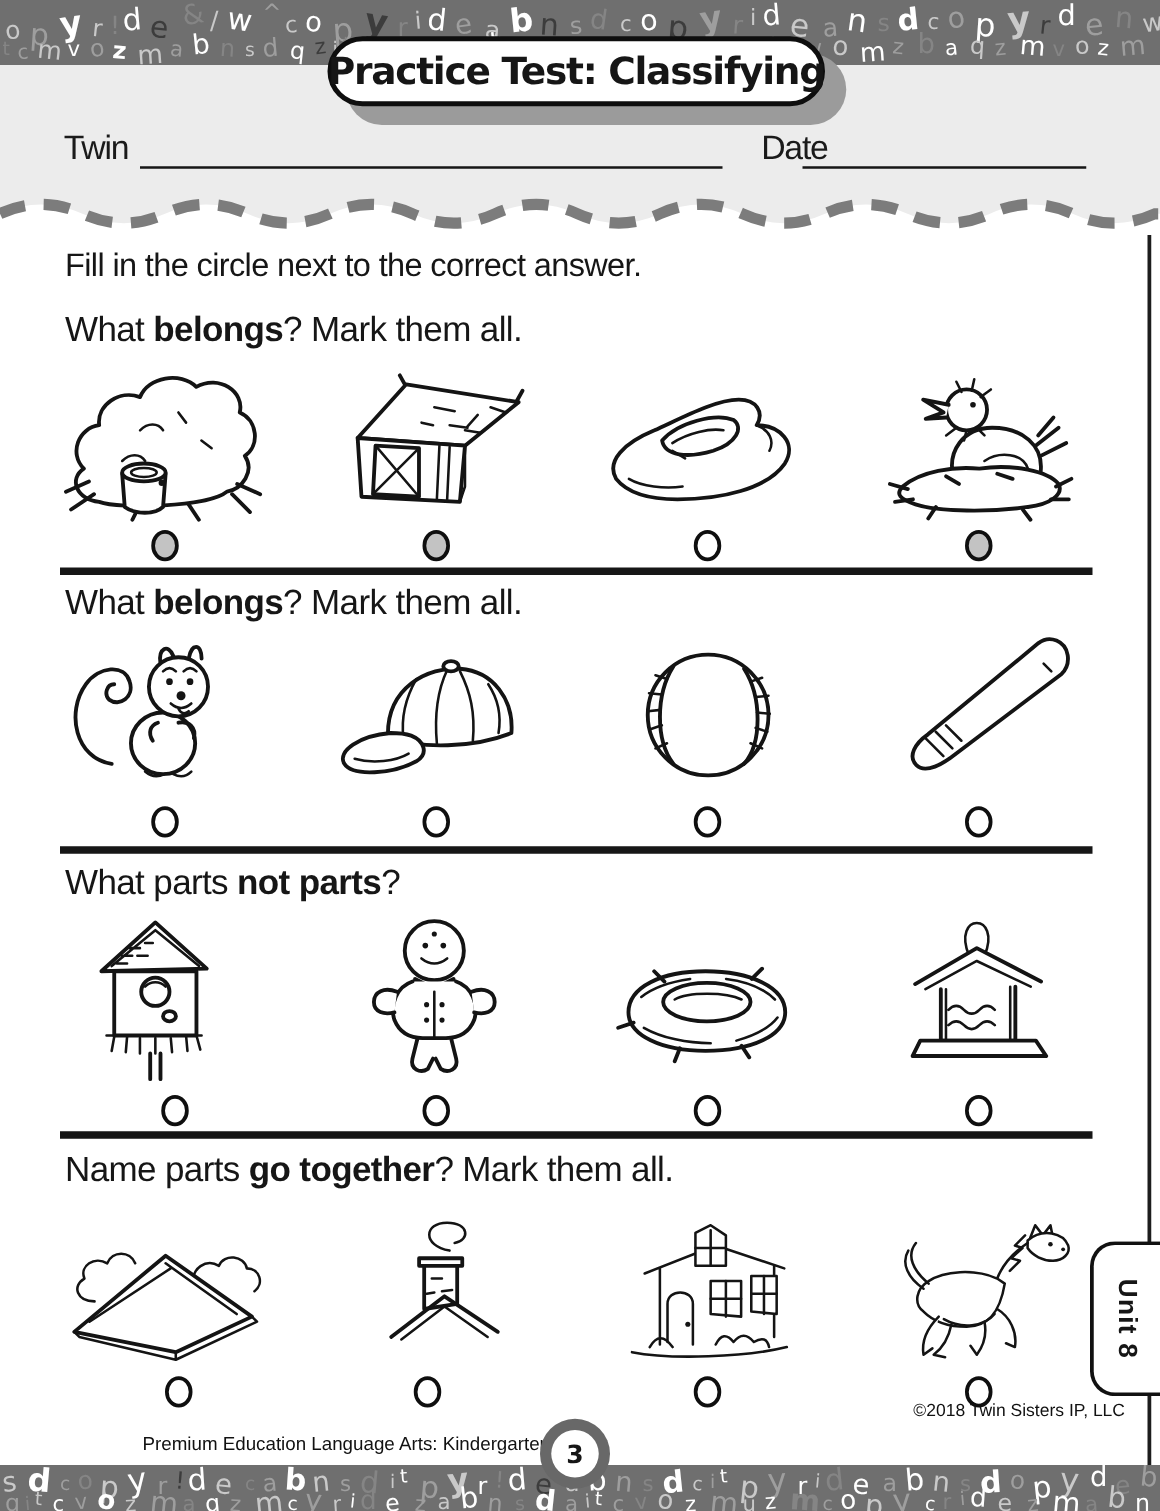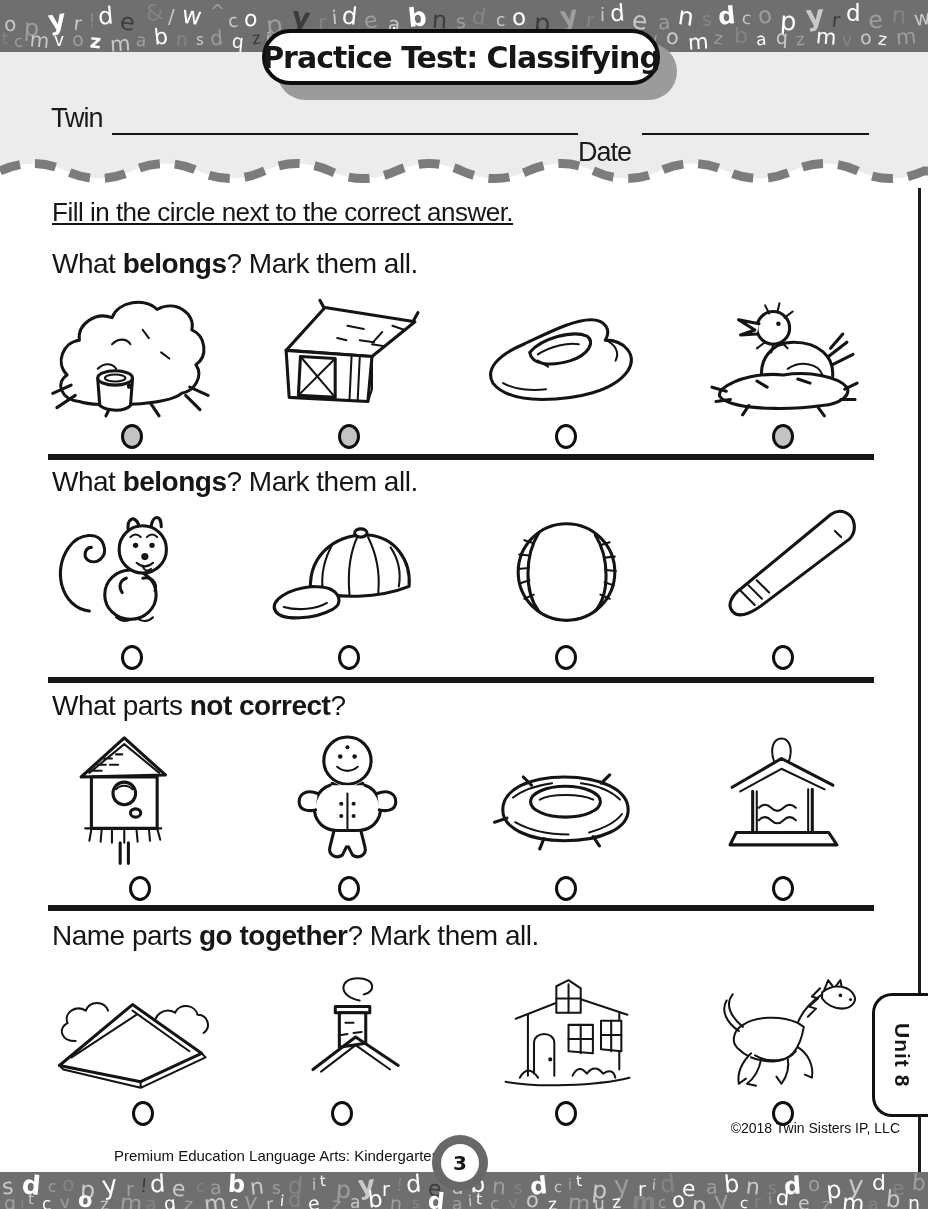--- a/index.html
+++ b/index.html
@@ -12,21 +12,21 @@
   .bl{position:absolute;font-family:"DejaVu Sans",sans-serif;line-height:1;}
   
   #wave-svg{position:absolute;top:0;left:0;}
   #title-shadow{position:absolute;left:277px;top:43px;width:400px;height:57px;border-radius:30px;background:#9b9b9b;}
   #title-pill{position:absolute;left:262px;top:29px;width:398px;height:56px;border-radius:30px;background:#fff;
               border:4px solid #0e0e0e;box-sizing:border-box;display:flex;align-items:center;justify-content:center;}
   #title-pill h1{margin:0;font-family:"DejaVu Sans",sans-serif;font-weight:bold;font-size:30px;letter-spacing:-1px;white-space:nowrap;}
   .fieldlabel{position:absolute;font-size:27px;letter-spacing:-1px;color:#1a1a1a;}
   .fieldline{position:absolute;border-bottom:2px solid #161616;height:22px;}
   
-  .instruction{position:absolute;left:52px;font-size:26px;letter-spacing:-0.5px;text-decoration:underline;}
+  .instruction{position:absolute;left:52px;font-size:26px;letter-spacing:-0.5px;}
   .q{position:absolute;left:52px;font-size:28px;letter-spacing:-0.5px;}
   .q b{font-weight:800;}
   .divider{position:absolute;left:48px;width:826px;height:6px;background:#161616;}
   .art{position:absolute;height:142px;display:flex;align-items:flex-end;justify-content:center;width:217px;}
   .art svg{display:block;}
   .art path,.art circle,.art ellipse,.art line{stroke:#141414;stroke-width:3;fill:none;stroke-linecap:round;stroke-linejoin:round;}
   .art .f{fill:#ffffff;}
   .art .k{fill:#141414;stroke:none;}
   .art .thin{stroke-width:2;}
   .bubble{position:absolute;width:22px;height:25px;border:3.5px solid #0f0f0f;border-radius:50%;background:#fff;box-sizing:border-box;}
@@ -148,21 +148,21 @@
       <span class="bl" style="left: 896px; top: 27px; font-size: 21px; color: rgb(158, 158, 158); transform: rotate(-5deg);">m</span>
     </div>
 
   <div id="title-shadow"></div>
   <div id="title-pill">
     <h1>Practice Test: Classifying</h1>
   </div>
 
   <span class="fieldlabel" style="left:51px;top:103px;">Twin</span>
   <div class="fieldline" style="left:112px;top:111px;width:466px;"></div>
-  <span class="fieldlabel" style="left:578px;top:103px;margin-top:34px;">Date</span>
+  <span class="fieldlabel" style="left:609px;top:103px;">Date</span>
   <div class="fieldline" style="left:642px;top:111px;width:227px;"></div>
 
   <div class="instruction" style="top:197px;">Fill in the circle next to the correct answer.</div>
 
   <div class="q" style="top:248px;"><span>What </span><b>belongs</b><span>? Mark them all.</span></div>
 
   <div class="art" style="left:24px;top:283px;">
     <svg width="185" height="138" viewBox="0 0 180 135">
       <path class="f" d="M38,112 C20,110 14,94 26,86 C14,74 22,54 38,52 C36,36 54,24 70,30 C76,14 102,10 114,22 C132,12 152,26 148,42 C162,48 164,68 152,76 C160,88 150,102 138,104 C124,116 54,118 38,112 Z"></path>
       <path d="M30,96 L12,104 M34,106 L16,118 M146,98 L164,106 M142,106 L156,120 M70,114 L64,126 M108,114 L116,126"></path>
@@ -259,21 +259,21 @@
     </svg>
   </div>
 
   <span class="bubble" style="left:121px;top:645px;"></span>
   <span class="bubble" style="left:338px;top:645px;"></span>
   <span class="bubble" style="left:555px;top:645px;"></span>
   <span class="bubble" style="left:772px;top:645px;"></span>
 
   <div class="divider" style="top:677px;"></div>
 
-  <div class="q" style="top:690px;"><span>What parts </span><b>not correct</b><span>?</span></div>
+  <div class="q" style="top:690px;"><span>What parts </span><b>not parts</b><span>?</span></div>
 
   <div class="art" style="left:24px;top:726px;">
     <svg width="185" height="145" viewBox="0 0 180 140">
       <path class="f" d="M40,52 L82,14 L122,50 Z"></path>
       <path class="thin" d="M48,48 L82,20 L116,48 M56,40 l8,0 M52,46 l8,0 M62,34 l8,0 M68,40 l8,0 M74,30 l6,0"></path>
       <path class="f" d="M50,52 L50,102 L114,102 L114,52 Z"></path>
       <circle class="f" cx="82" cy="68" r="11"></circle>
       <path class="thin" d="M74,64 a11,11 0 0 1 16,0"></path>
       <ellipse class="f" cx="93" cy="87" rx="5" ry="4"></ellipse>
       <path class="thin" d="M44,102 L118,102 M50,103 L48,114 M60,103 L59,115 M70,104 L70,116 M82,104 L82,116 M94,104 L95,115 M106,103 L107,114 M114,102 L117,113"></path>

